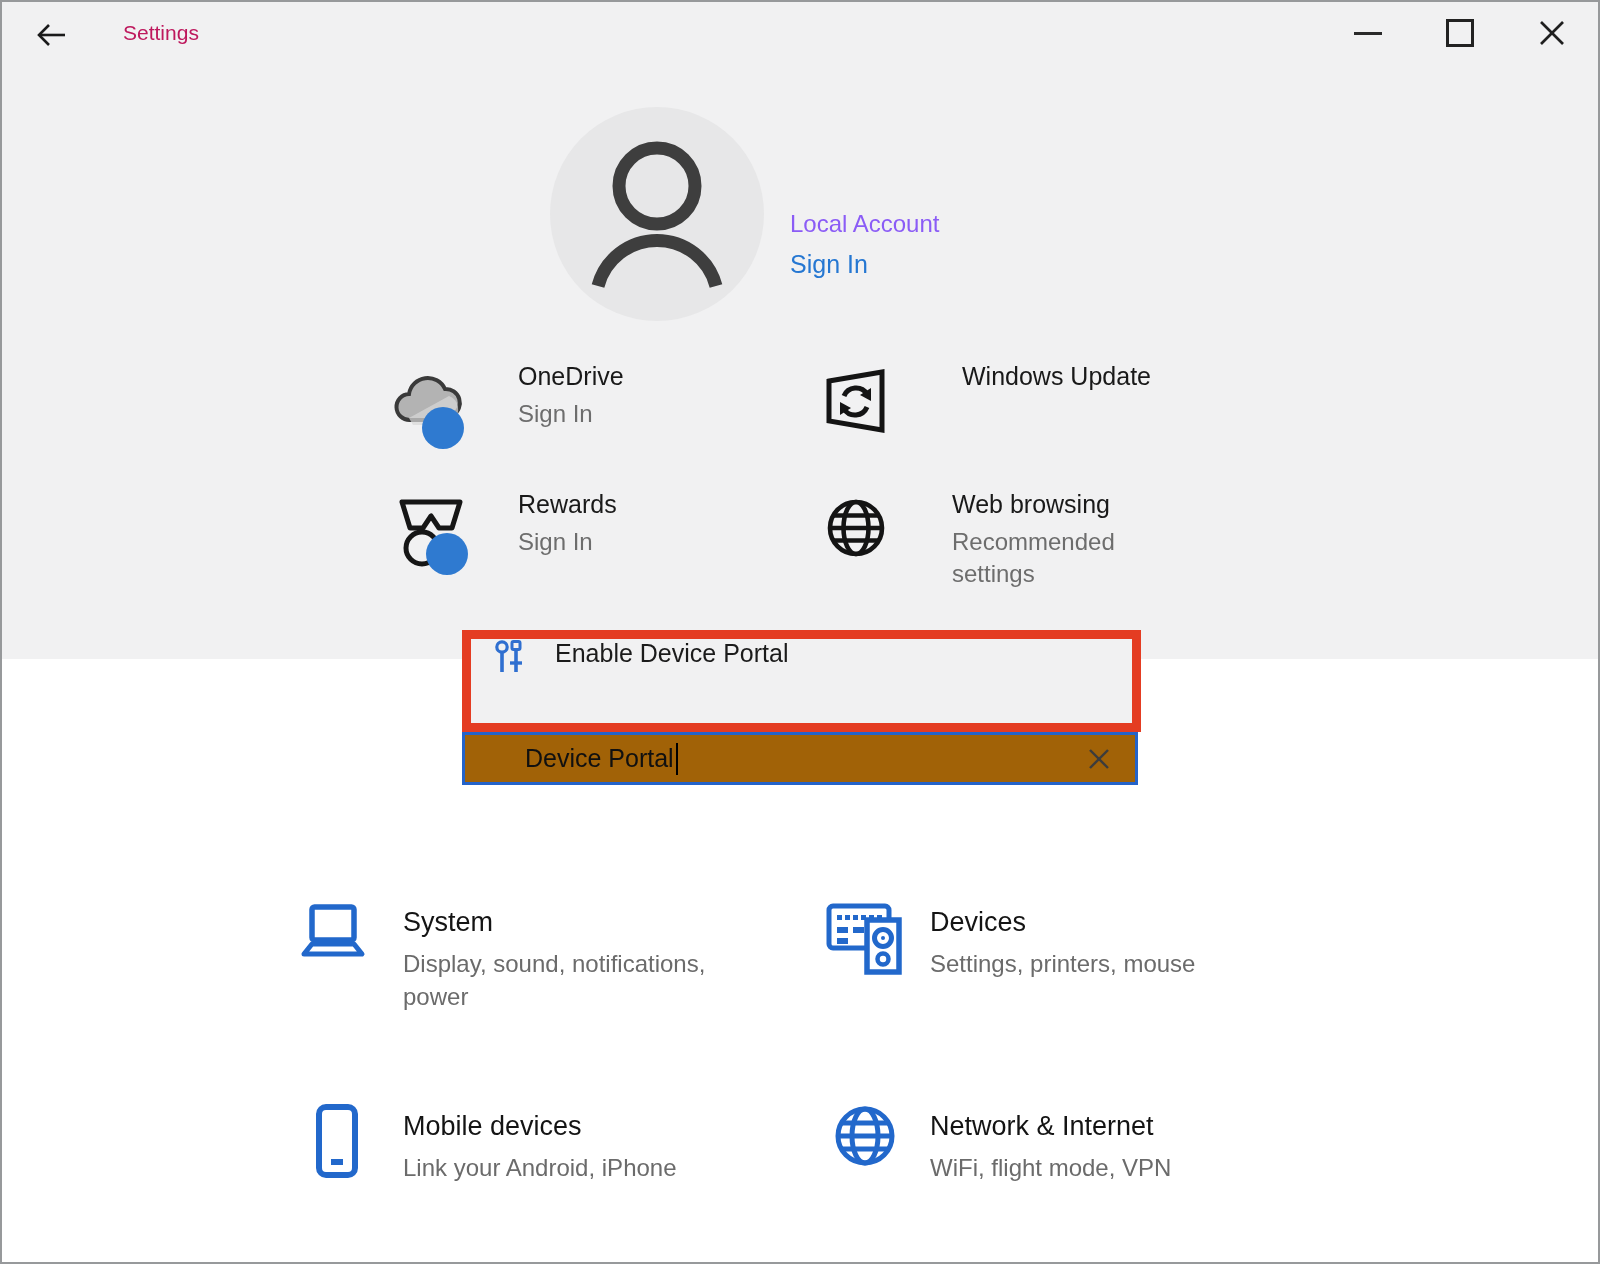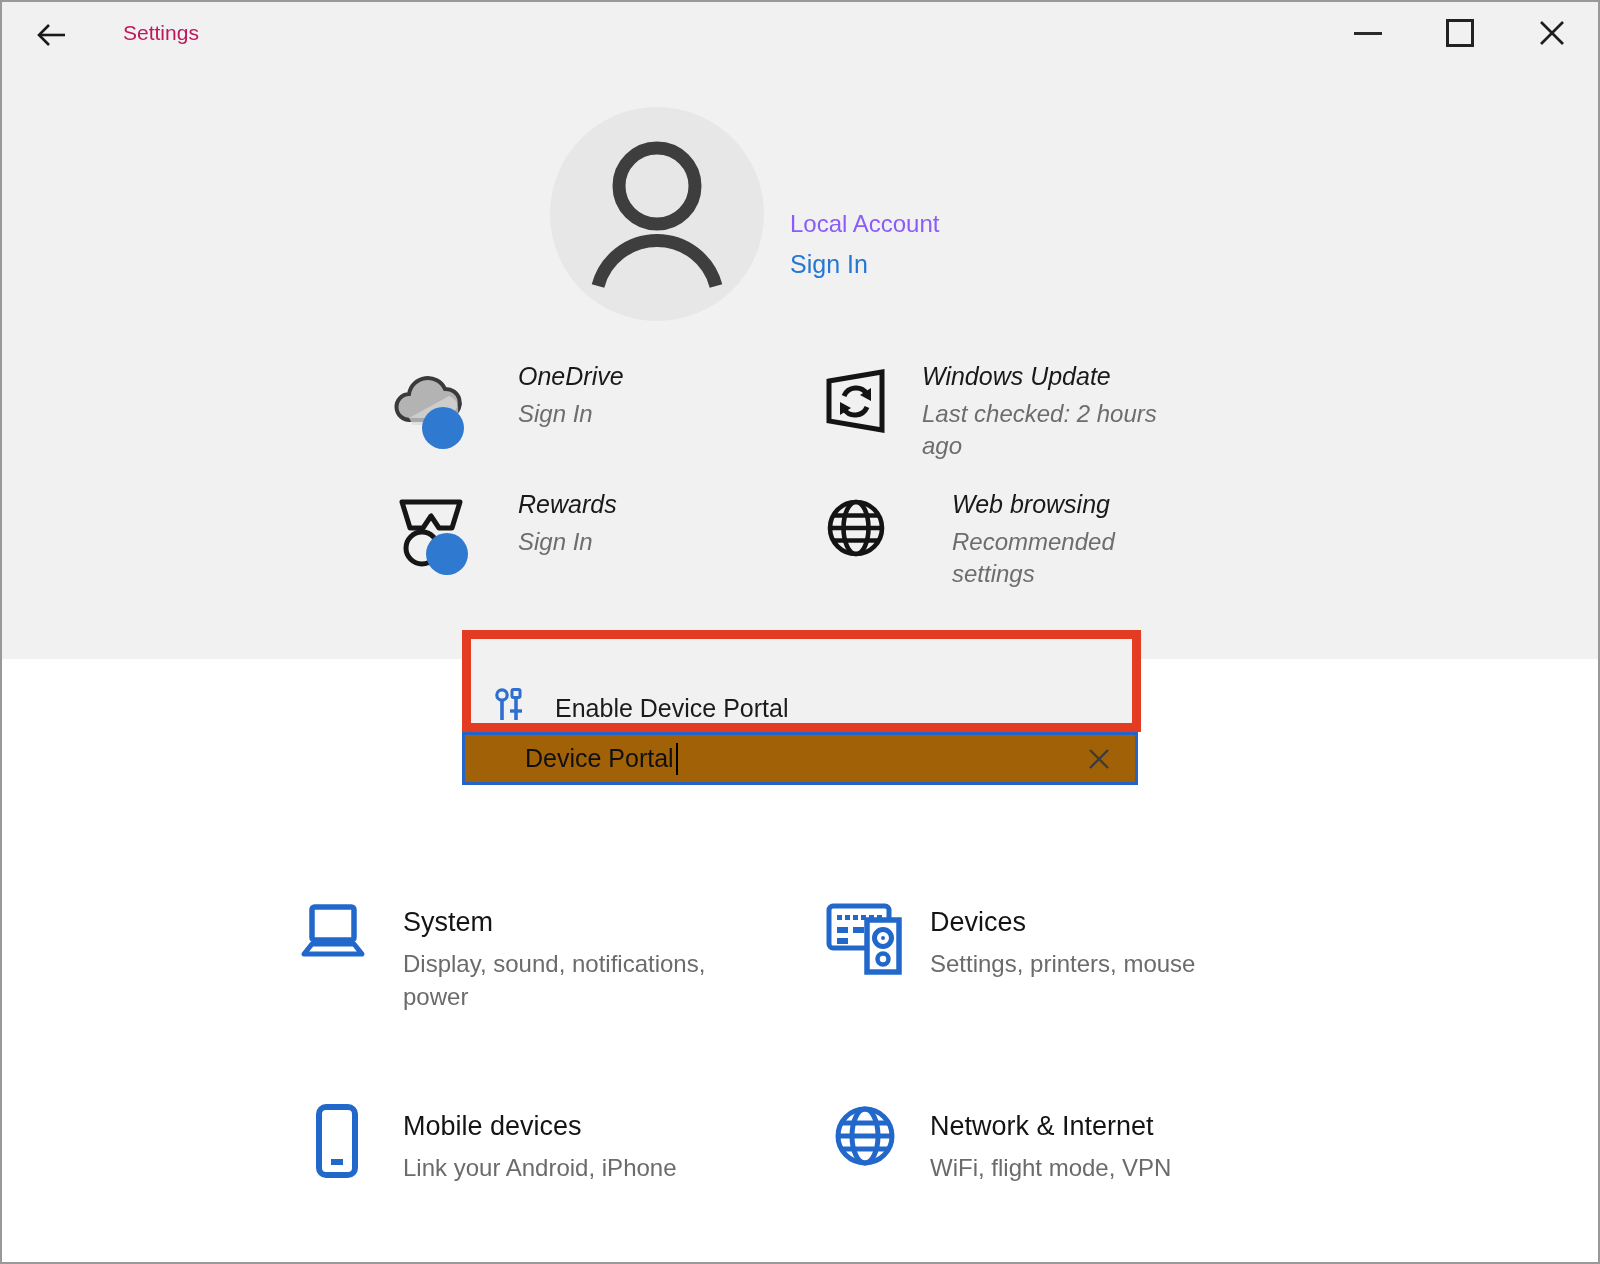--- a/index.html
+++ b/index.html
@@ -20,27 +20,27 @@
   .max-glyph{width:22px;height:22px;border:3px solid #222;}
 
   
   .avatar{position:absolute;left:548px;top:105px;width:214px;height:214px;border-radius:50%;background:#e7e7e8;display:flex;align-items:center;justify-content:center;}
   .account-block{position:absolute;left:788px;top:208px;}
   .account-name{font-size:24px;color:#8b5cf6;margin-bottom:12px;}
   .account-signin{font-size:25px;color:#2577d2;cursor:pointer;}
 
   
   .q-icon{position:absolute;display:flex;align-items:center;justify-content:center;}
-  .q-text{position:absolute;width:245px;font-style:italic;}
+  .q-text{position:absolute;width:245px;}
   .q-title{font-size:25px;color:#191919;line-height:37px;}
   .q-sub{font-size:24px;color:#6d6d6d;line-height:32px;margin-top:3px;}
 
   
   .red-box{position:absolute;left:460px;top:628px;width:679px;height:102px;border:9px solid #e43c22;background:#f1f1f2;box-sizing:border-box;display:flex;align-items:center;}
-  .suggestion-row{display:flex;align-items:flex-end;width:100%;height:100%;padding-left:22px;cursor:pointer;}
+  .suggestion-row{display:flex;align-items:flex-start;width:100%;height:100%;padding-left:22px;cursor:pointer;}
   .suggestion-label{margin-left:30px;font-size:25px;color:#1b1b1b;}
   .search-box{position:absolute;left:460px;top:730px;width:676px;height:53px;border:3px solid #2463c9;background:#a16207;box-sizing:border-box;display:flex;align-items:center;cursor:text;padding-left:44px;}
   .search-text{margin-left:16px;font-size:25px;color:#101010;}
   .caret{display:inline-block;width:0;height:32px;border-left:2px solid #000;margin-left:2px;vertical-align:middle;}
   .clear-btn{margin-left:auto;margin-right:18px;width:36px;height:36px;display:flex;align-items:center;justify-content:center;cursor:pointer;}
 
   
   .cat-icon{position:absolute;display:flex;align-items:flex-start;justify-content:center;}
   .cat-text{position:absolute;}
   .cat-title{font-size:27px;color:#141414;line-height:38px;}
@@ -103,23 +103,22 @@
   <div class="tile-hit" style="left:812px;top:352px;width:400px;height:110px;"></div>
   <div class="q-icon" style="left:820px;top:366px;width:66px;height:66px;">
     <svg width="66" height="66" viewBox="0 0 66 66">
       <polygon points="7,13 60,4 60,62 7,53" fill="none" stroke="#141414" stroke-width="5"></polygon>
       <path d="M22,28 A 13,13 0 0 1 45,26" fill="none" stroke="#141414" stroke-width="5"></path>
       <polygon points="49,20 49,33 38,27" fill="#141414"></polygon>
       <path d="M45,39 A 13,13 0 0 1 22,41" fill="none" stroke="#141414" stroke-width="5"></path>
       <polygon points="18,47 18,34 29,40" fill="#141414"></polygon>
     </svg>
   </div>
-  <div class="q-text" style="left:920px;top:356px;">
+  <div class="q-text" style="left:960px;top:356px;">
     <div class="q-title">Windows Update</div>
-    <div class="q-sub">Last checked: 2 hours ago</div>
   </div>
 
   <div class="tile-hit" style="left:380px;top:480px;width:410px;height:100px;"></div>
   <div class="q-icon" style="left:390px;top:492px;width:84px;height:84px;">
     <svg width="84" height="84" viewBox="0 0 84 84">
       <path d="M10,8 H68 L60,34 H47 L39,22 L31,34 H18 Z" fill="none" stroke="#161616" stroke-width="5" stroke-linejoin="round"></path>
       <circle cx="30" cy="54" r="16" fill="none" stroke="#161616" stroke-width="5"></circle>
       <circle cx="55" cy="60" r="21" fill="#2f7ad0"></circle>
     </svg>
   </div>

